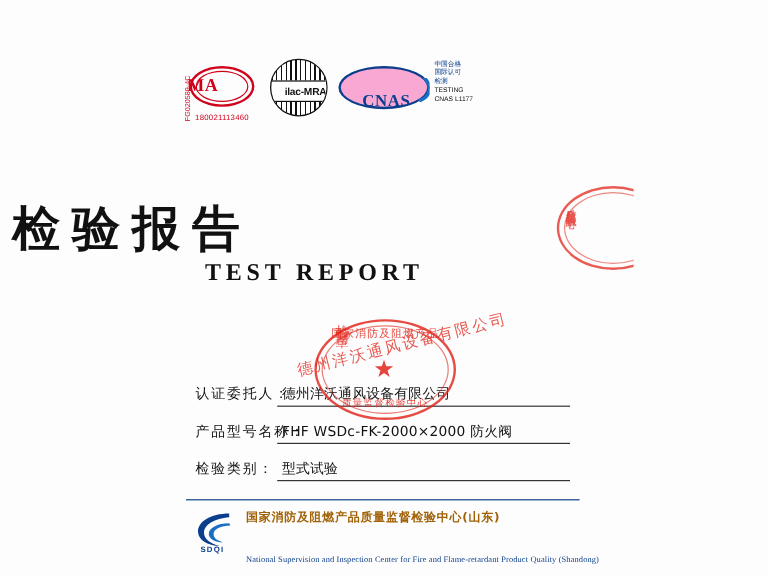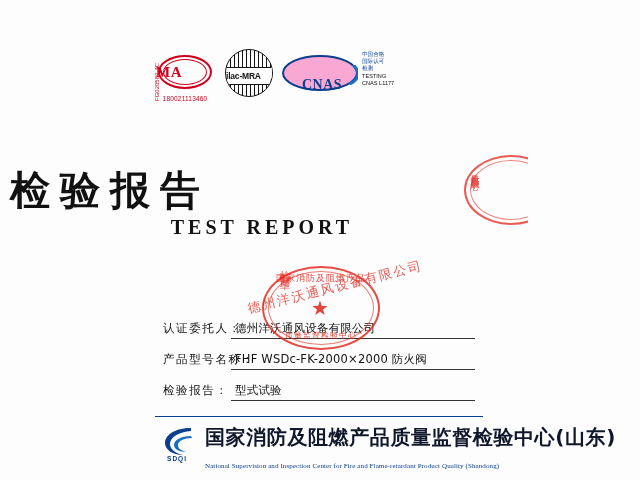--- a/index.html
+++ b/index.html
@@ -114,21 +114,21 @@
     overflow: hidden;
   }
   .ilac-band {
     position: absolute;
     left: 0; top: 17px;
     width: 100%;
     height: 16px;
     background: #fff;
     border-top: 1px solid #111;
     border-bottom: 1px solid #111;
-    text-align: left;
+    text-align: right;
     font-size: 8.5px;
     font-weight: bold;
     line-height: 16px;
     color: #111;
     letter-spacing: -.2px;
   }
 
   
   .logo-cnas { left: 142px; width: 120px; height: 58px; }
   .cnas-oval {
@@ -429,23 +429,23 @@
     width: 44px;
     text-align: center;
     font-size: 6.5px;
     color: #0b3e8c;
     letter-spacing: 1px;
     font-weight: bold;
   }
   .footer-cn {
     position: absolute;
     left: 50px; top: 2px;
-    font-size: 20px;
-    font-weight: bold;
-    color: #0f172a;
+    font-size: 10px;
+    font-weight: bold;
+    color: #a16207;
     letter-spacing: .6px;
     font-family: "DejaVu Sans", sans-serif;
     white-space: nowrap;
   }
   .footer-en {
     position: absolute;
     left: 50px; top: 40px;
     font-size: 7px;
     color: #0b3e8c;
     letter-spacing: .1px;
@@ -508,21 +508,21 @@
       <span class="field-label">认证委托人：</span>
       <span class="field-value">德州洋沃通风设备有限公司</span>
       <span class="field-line"></span>
     </div>
     <div class="field-row">
       <span class="field-label">产品型号名称：</span>
       <span class="field-value">FHF WSDc-FK-2000×2000 防火阀</span>
       <span class="field-line"></span>
     </div>
     <div class="field-row">
-      <span class="field-label">检验报告：</span>
+      <span class="field-label">检验类别：</span>
       <span class="field-value">型式试验</span>
       <span class="field-line"></span>
     </div>
   </div>
 
   <div class="stamp-main">
     <div class="stamp-ellipse"></div>
     <div class="stamp-ellipse2"></div>
     <div class="stamp-arc-text">国家消防及阻燃产品</div>
     <div class="stamp-star">★</div>

